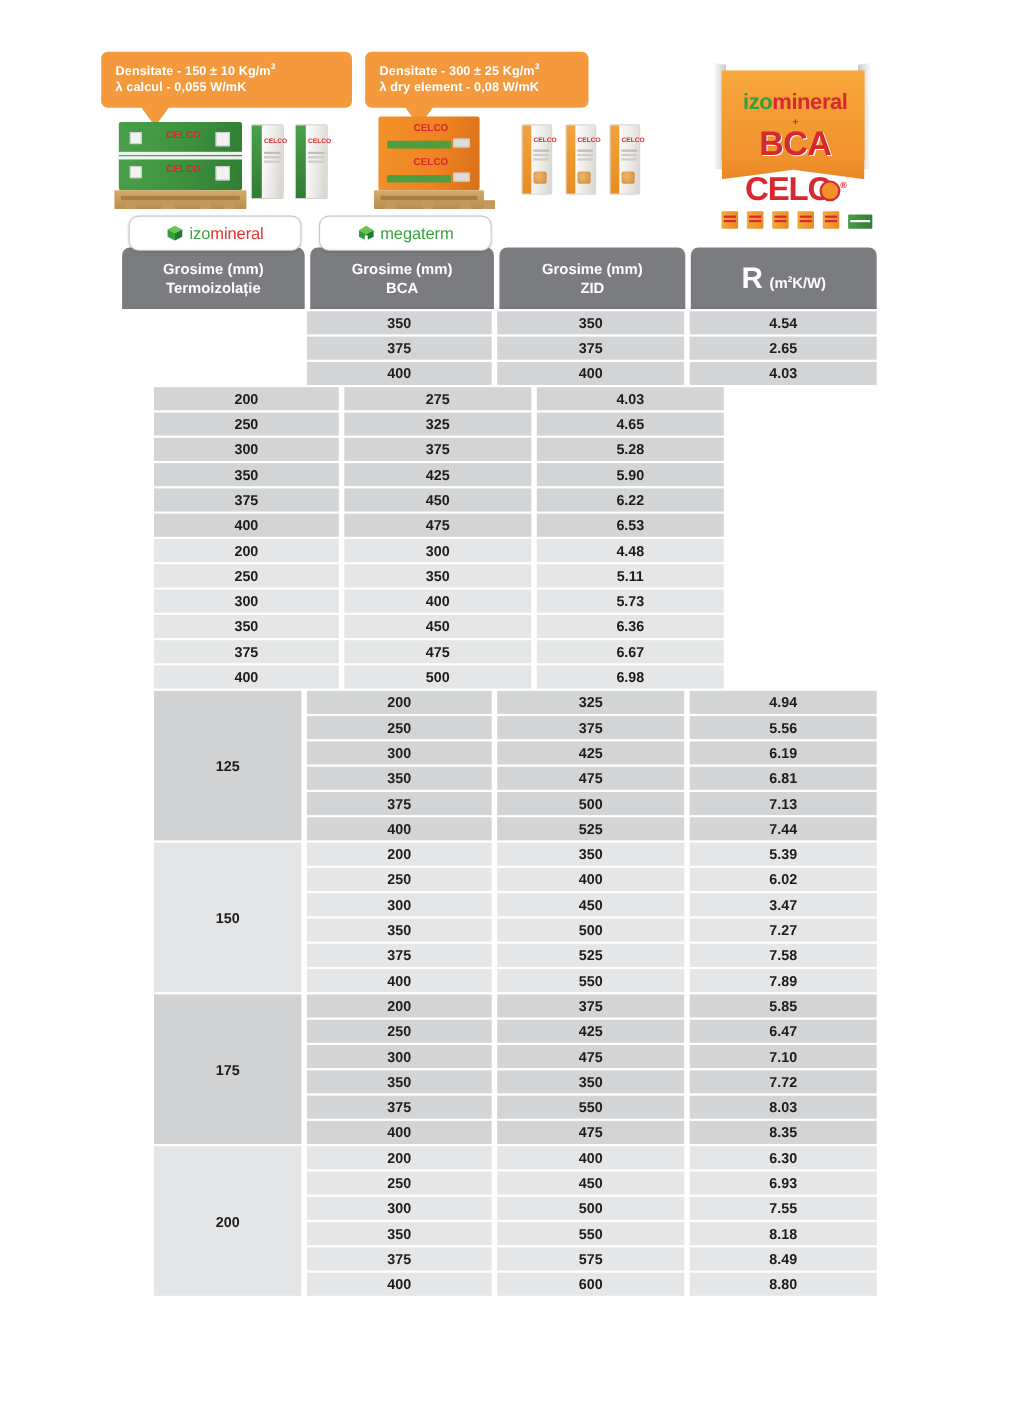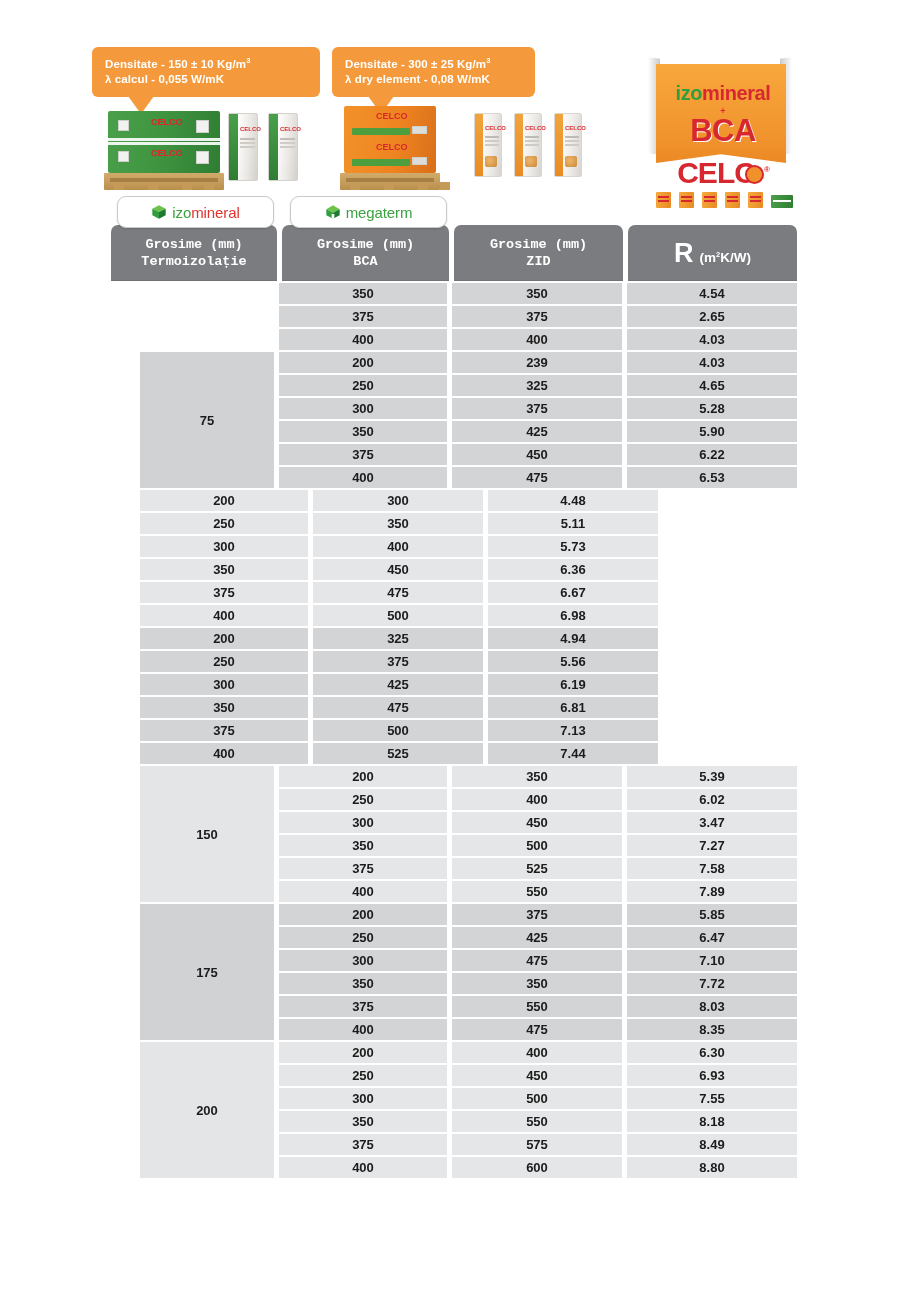--- a/index.html
+++ b/index.html
@@ -120,21 +120,21 @@
 
   
   .table{position:absolute;left:111px;top:225px;width:686px;}
   .thead{display:flex;gap:5px;}
   .th{
     background:#7b7c80;color:#ffffff;font-weight:bold;text-align:center;
     border-radius:7px 7px 0 0;height:56px;
     display:flex;flex-direction:column;align-items:center;justify-content:center;
     font-size:13.5px;line-height:1.28;box-shadow:inset 0 -1px 0 rgba(0,0,0,.08);
   }
-  .th .sub{display:block;font-family:Liberation Mono, monospace;}
+  .th .sub{display:block;}
   #th-termo{width:167px;}
   #th-bca{width:168px;}
   #th-zid{width:170px;}
   #th-r{width:170px;justify-content:center;}
   #th-r .rbig{font-size:27px;font-weight:bold;line-height:1;}
   #th-r .runit{font-size:13.5px;font-weight:bold;}
   #th-r .rrow{display:flex;align-items:baseline;gap:6px;}
 
   .tbody{margin-top:2px;padding-left:29px;}
   .grp{display:flex;gap:5px;margin-bottom:2px;}
@@ -324,25 +324,24 @@
               <div class="cell c-r dark">2.65</div>
             </div>
             <div class="row">
               <div class="cell c-bca dark">400</div>
               <div class="cell c-zid dark">400</div>
               <div class="cell c-r dark">4.03</div>
             </div>
           </div>
         </div>
         <div class="grp">
-          <div class="grp-label dark">75</div>
           <div class="grp-rows">
             <div class="row">
               <div class="cell c-bca dark">200</div>
-              <div class="cell c-zid dark">239</div>
+              <div class="cell c-zid dark">275</div>
               <div class="cell c-r dark">4.03</div>
             </div>
             <div class="row">
               <div class="cell c-bca dark">250</div>
               <div class="cell c-zid dark">325</div>
               <div class="cell c-r dark">4.65</div>
             </div>
             <div class="row">
               <div class="cell c-bca dark">300</div>
               <div class="cell c-zid dark">375</div>
@@ -393,20 +392,21 @@
               <div class="cell c-r light">6.67</div>
             </div>
             <div class="row">
               <div class="cell c-bca light">400</div>
               <div class="cell c-zid light">500</div>
               <div class="cell c-r light">6.98</div>
             </div>
           </div>
         </div>
         <div class="grp">
+          <div class="grp-label dark">125</div>
           <div class="grp-rows">
             <div class="row">
               <div class="cell c-bca dark">200</div>
               <div class="cell c-zid dark">325</div>
               <div class="cell c-r dark">4.94</div>
             </div>
             <div class="row">
               <div class="cell c-bca dark">250</div>
               <div class="cell c-zid dark">375</div>
               <div class="cell c-r dark">5.56</div>

